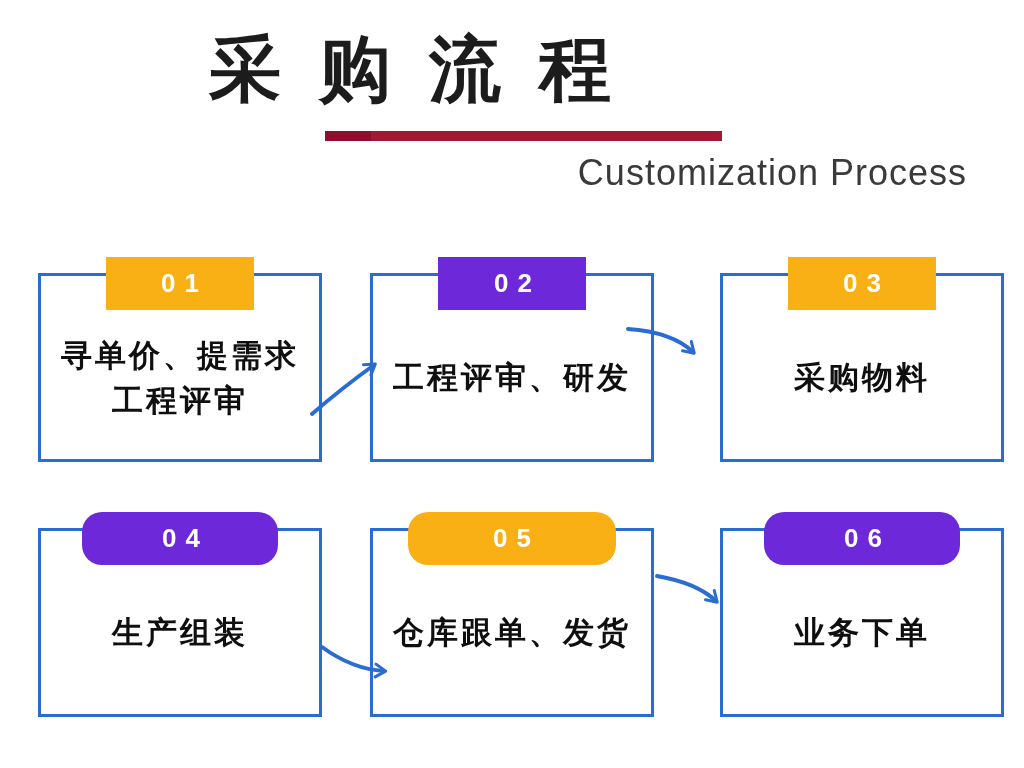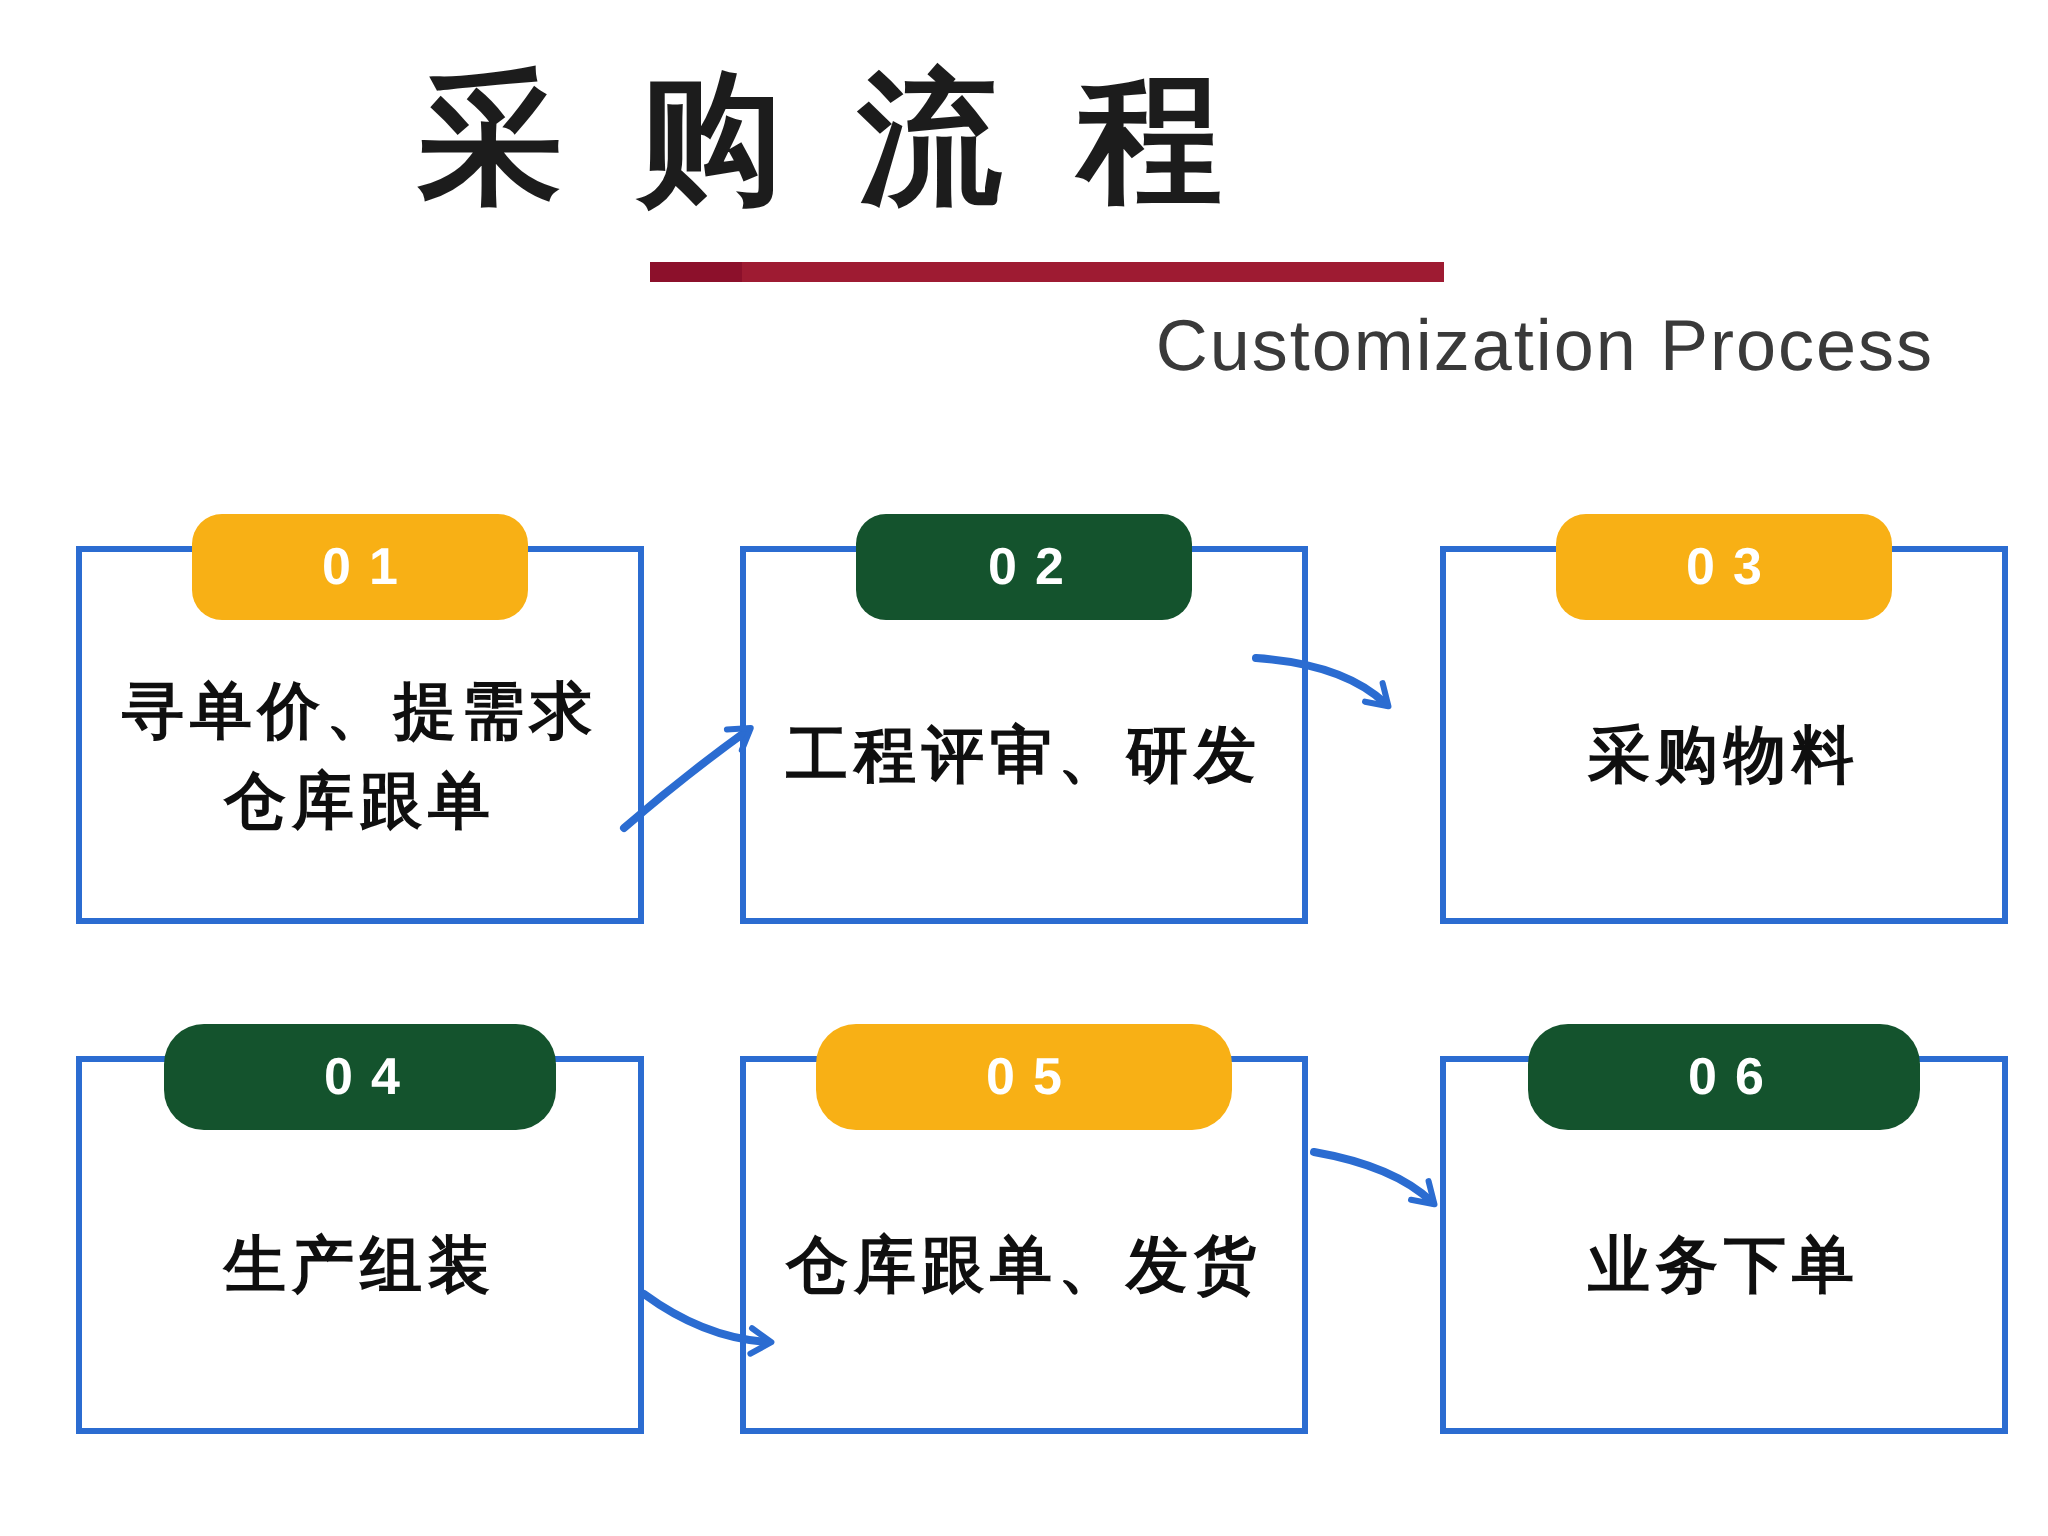--- a/index.html
+++ b/index.html
@@ -80,25 +80,25 @@
     height: 53px;
     display: flex;
     align-items: center;
     justify-content: center;
     color: #ffffff;
     font-weight: bold;
     font-size: 26px;
     letter-spacing: 9px;
     padding-left: 9px; 
   }
-  .r1 .badge { width: 168px; border-radius: 15px; }
+  .r1 .badge { width: 148px; }
   .r2 .badge { width: 196px; border-radius: 20px; }
   .r2 .badge.wide { width: 208px; }
   .badge-orange { background: #f8b015; }
-  .badge-blue   { background: #14532d; padding-left: 11px; }
+  .badge-blue   { background: #6d28d9; padding-left: 11px; }
 
   .label {
     position: absolute;
     inset: 0;
     display: flex;
     flex-direction: column;
     align-items: center;
     justify-content: center;
     padding-top: 22px;
     font-size: 31px;
@@ -129,21 +129,21 @@
   </div>
   <div class="divider">
     <span class="divider-cap"></span>
   </div>
   <div class="subtitle">Customization Process</div>
 
   <div class="box r1 c1">
     <div class="badge badge-orange">01</div>
     <div class="label">
       <span>寻单价、提需求</span>
-      <span>仓库跟单</span>
+      <span>工程评审</span>
     </div>
   </div>
 
   <div class="box r1 c2">
     <div class="badge badge-blue">02</div>
     <div class="label">
       <span>工程评审、研发</span>
     </div>
   </div>
 

